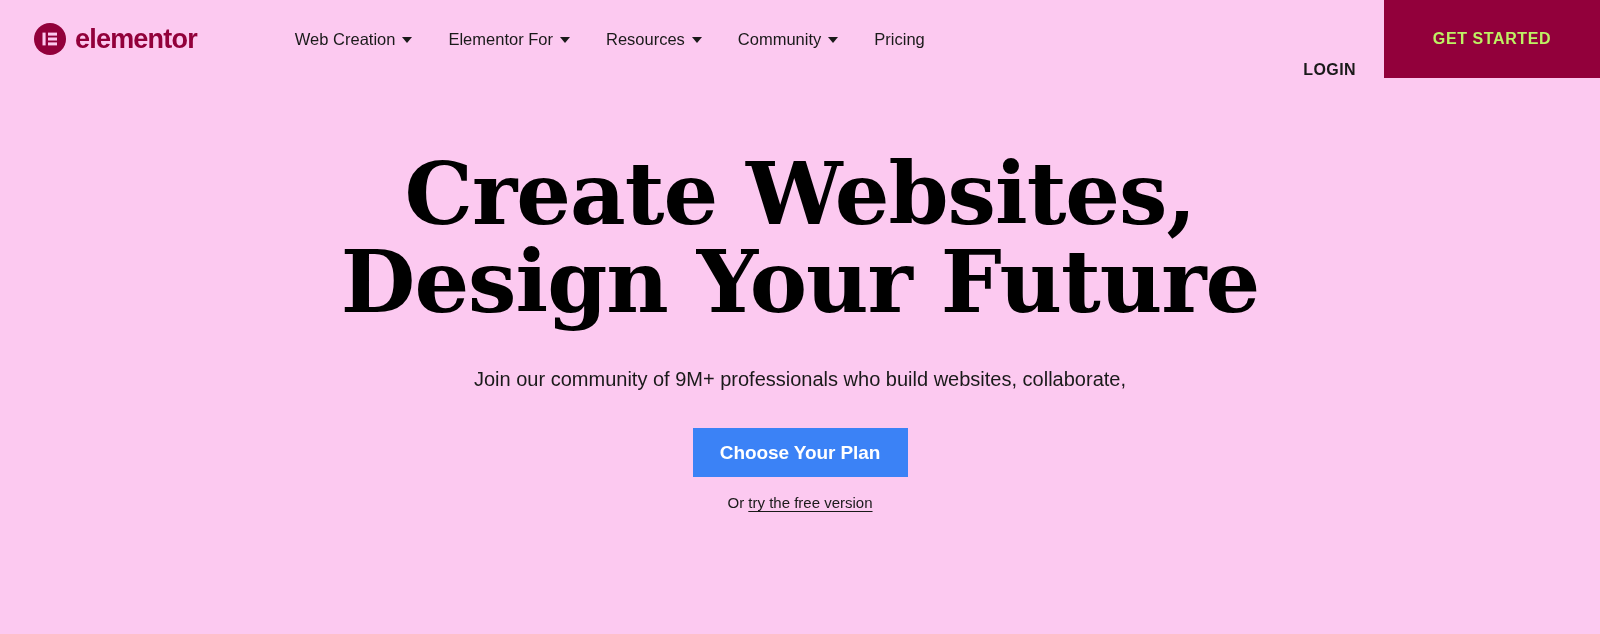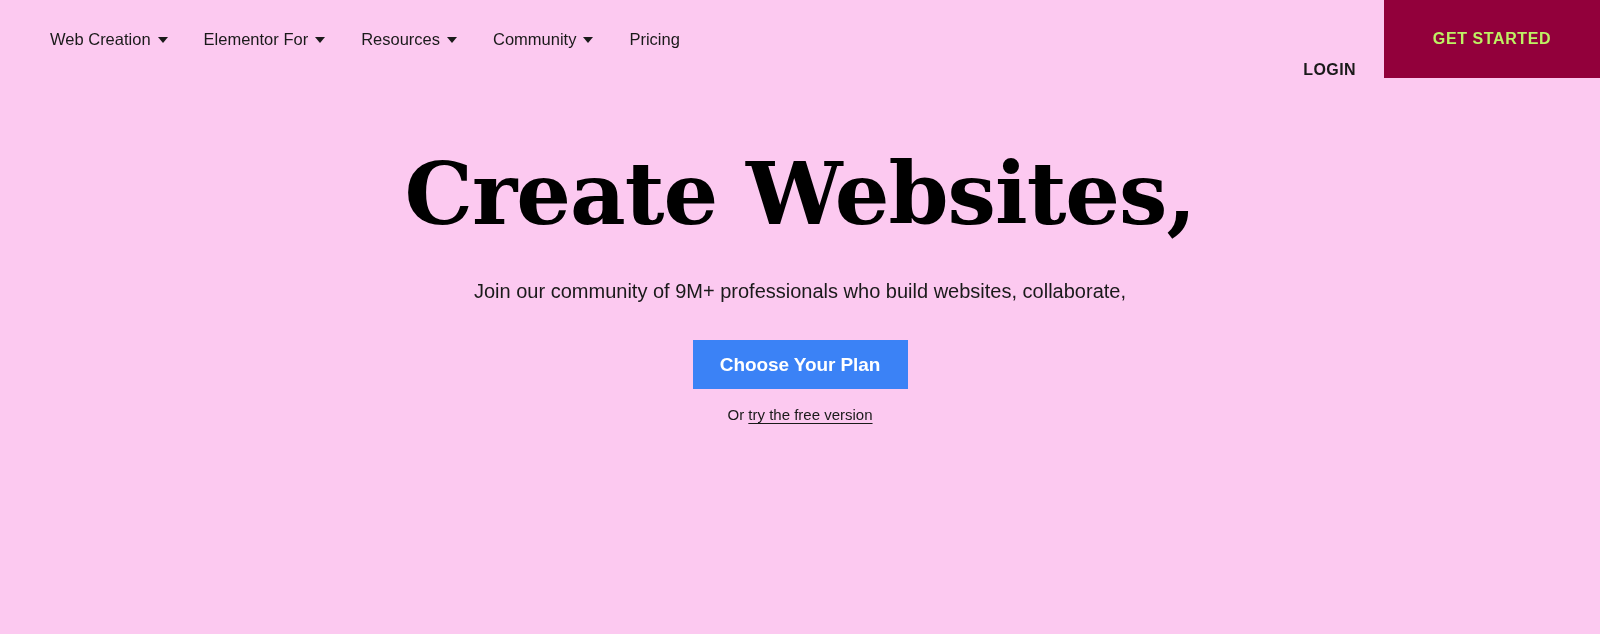--- a/index.html
+++ b/index.html
@@ -58,21 +58,21 @@
     font-weight: 700;
     color: #92003b;
     letter-spacing: -0.8px;
     line-height: 1;
     white-space: nowrap;
   }
 
   .nav {
     display: flex;
     align-items: flex-end;
-    margin-left: 50px;
+    margin-left: 98px;
     gap: 0px;
   }
   .nav-item {
     display: flex;
     align-items: center;
     gap: 7px;
     padding: 0 18px;
     font-size: 16.5px;
     color: #1a1a1a;
     white-space: nowrap;
@@ -189,20 +189,31 @@
     cursor: pointer;
   }
 </style>
 </head>
 <body>
 
 <div class="page">
 
   <header class="header">
 
+    <div class="brand">
+      <span class="brand-mark">
+        <svg width="18" height="18" viewBox="0 0 18 18" aria-hidden="true">
+          <rect x="1.5" y="2.6" width="3.1" height="12.8" fill="#fcc9f0"></rect>
+          <rect x="7.0" y="2.6" width="9.0" height="3.0" fill="#fcc9f0"></rect>
+          <rect x="7.0" y="7.5" width="9.0" height="3.0" fill="#fcc9f0"></rect>
+          <rect x="7.0" y="12.4" width="9.0" height="3.0" fill="#fcc9f0"></rect>
+        </svg>
+      </span>
+      <span class="brand-text">elementor</span>
+    </div>
 
     <nav class="nav">
       <div class="nav-item">
         <span>Web Creation</span>
         <span class="caret"></span>
       </div>
       <div class="nav-item">
         <span>Elementor For</span>
         <span class="caret"></span>
       </div>
@@ -223,20 +234,21 @@
       <span class="login-link">LOGIN</span>
       <button class="cta-header">GET STARTED</button>
     </div>
 
   </header>
 
   <section class="hero">
 
     <h1 class="hero-title">
       <span class="line">Create Websites,</span>
+      <span class="line">Design Your Future</span>
     </h1>
 
     <p class="hero-sub">
       <span class="line">Join our community of 9M+ professionals who build websites, collaborate,</span>
     </p>
 
     <div class="hero-actions">
       <button class="btn-plan">Choose Your Plan</button>
     </div>
 

